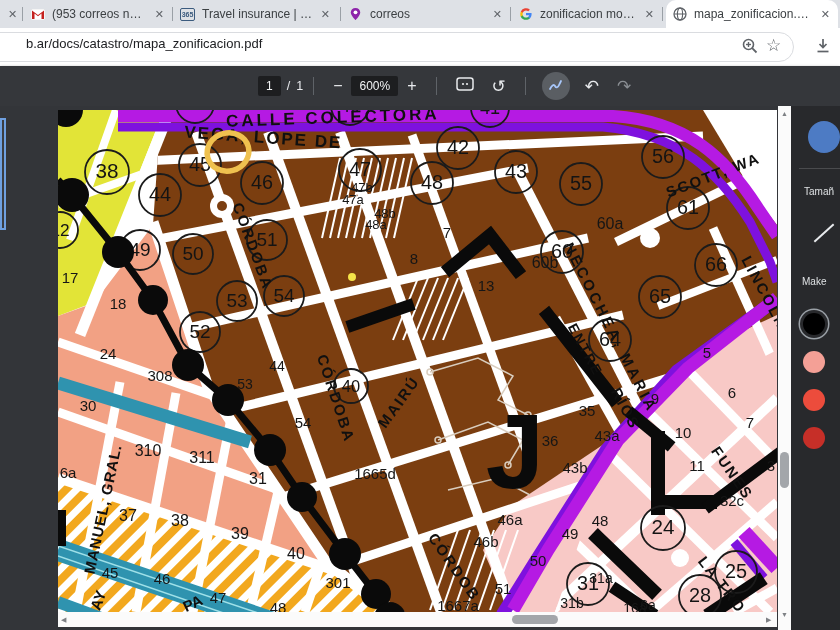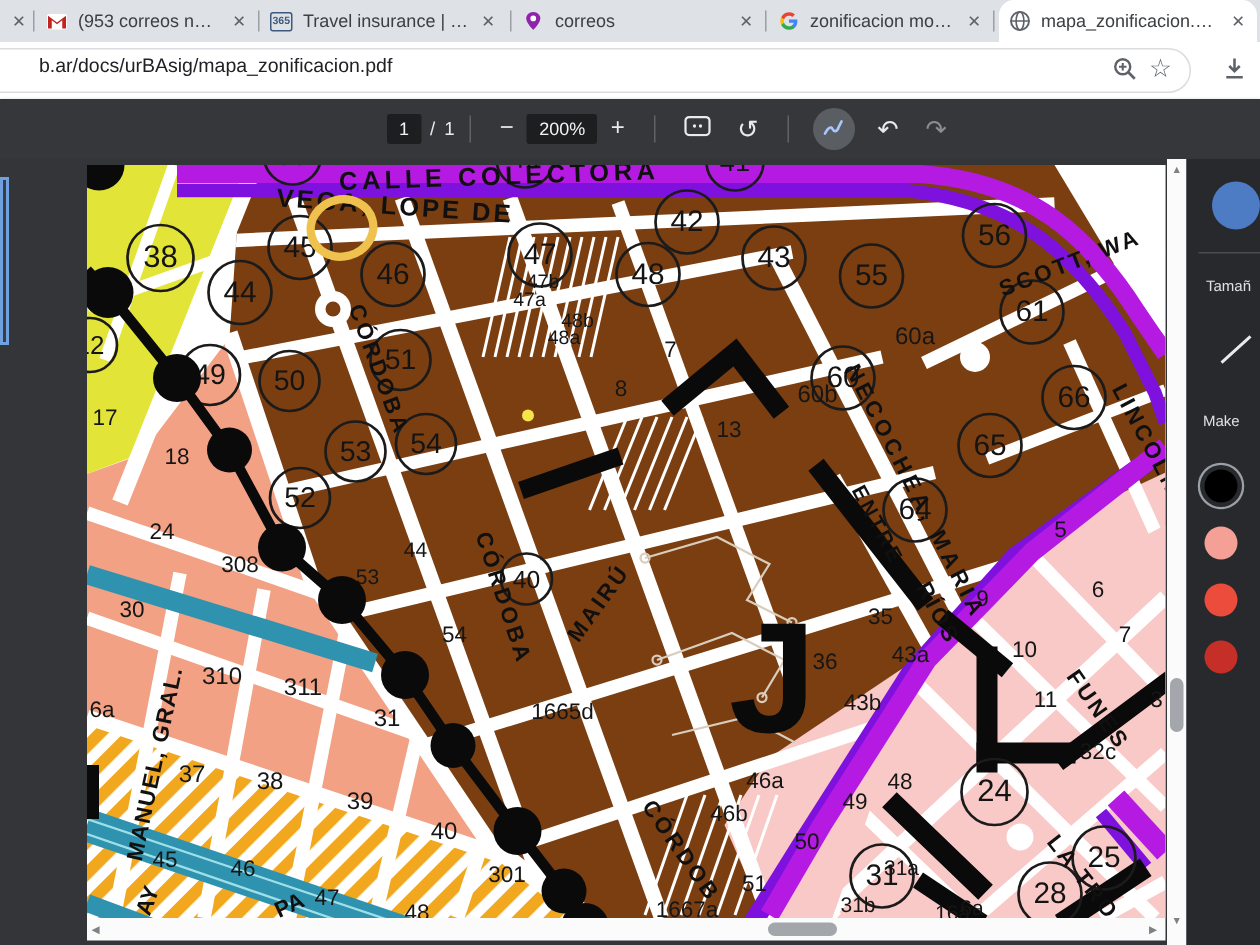--- a/index.html
+++ b/index.html
@@ -130,21 +130,21 @@
             <line x1="1" y1="7" x2="13" y2="7" stroke="#5F6368" stroke-width="1.1"></line>
           </svg>
       </span>
       <span class="title">mapa_zonificacion.pdf</span>
       <span class="closex">✕</span>
     </div>
   </div>
 
   <div id="urlrow">
     <div id="omnibox"></div>
-    <div id="urltext">b.ar/docs/urBAsig/mapa_zonificacion.pdf</div>
+    <div id="urltext">b.ar/docs/catastro/mapa_zonificacion.pdf</div>
     <div class="obicon" style="left:741px;">
       <svg width="18" height="18" viewBox="0 0 18 18">
           <circle cx="7.5" cy="7.5" r="5" fill="none" stroke="#5F6368" stroke-width="1.6"></circle>
           <line x1="11.2" y1="11.2" x2="15.5" y2="15.5" stroke="#5F6368" stroke-width="1.8"></line>
           <line x1="5" y1="7.5" x2="10" y2="7.5" stroke="#5F6368" stroke-width="1.4"></line>
           <line x1="7.5" y1="5" x2="7.5" y2="10" stroke="#5F6368" stroke-width="1.4"></line>
         </svg>
     </div>
     <div class="obicon" style="left:766px;font-size:17px;line-height:18px;">☆</div>
     <div class="obicon" style="left:814px;">
@@ -155,21 +155,21 @@
     </div>
   </div>
 
   <div id="pdfbar">
     <div class="cluster">
       <span class="darkbox" style="min-width:22px;">1</span>
       <span style="margin:0 6px;">/</span>
       <span>1</span>
       <span class="tooldiv"></span>
       <span class="tbtn">−</span>
-      <span class="darkbox">200%</span>
+      <span class="darkbox">600%</span>
       <span class="tbtn">+</span>
       <span class="tooldiv"></span>
       <span class="tbtn">
         <svg width="18" height="14" viewBox="0 0 18 14">
             <rect x="1" y="1" width="16" height="12" rx="2.5" fill="none" stroke="#E8EAED" stroke-width="1.5"></rect>
             <circle cx="7" cy="7" r="1.1" fill="#E8EAED"></circle>
             <circle cx="11" cy="7" r="1.1" fill="#E8EAED"></circle>
           </svg>
       </span>
       <span class="tbtn" style="font-size:17px;">↺</span>

